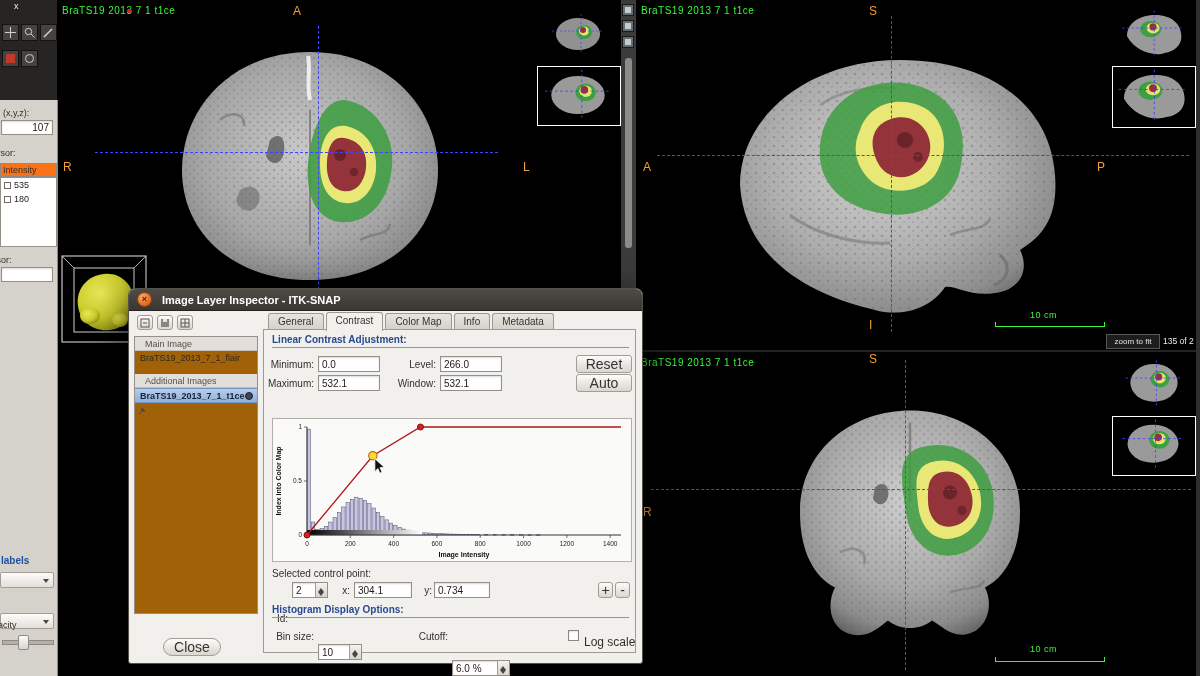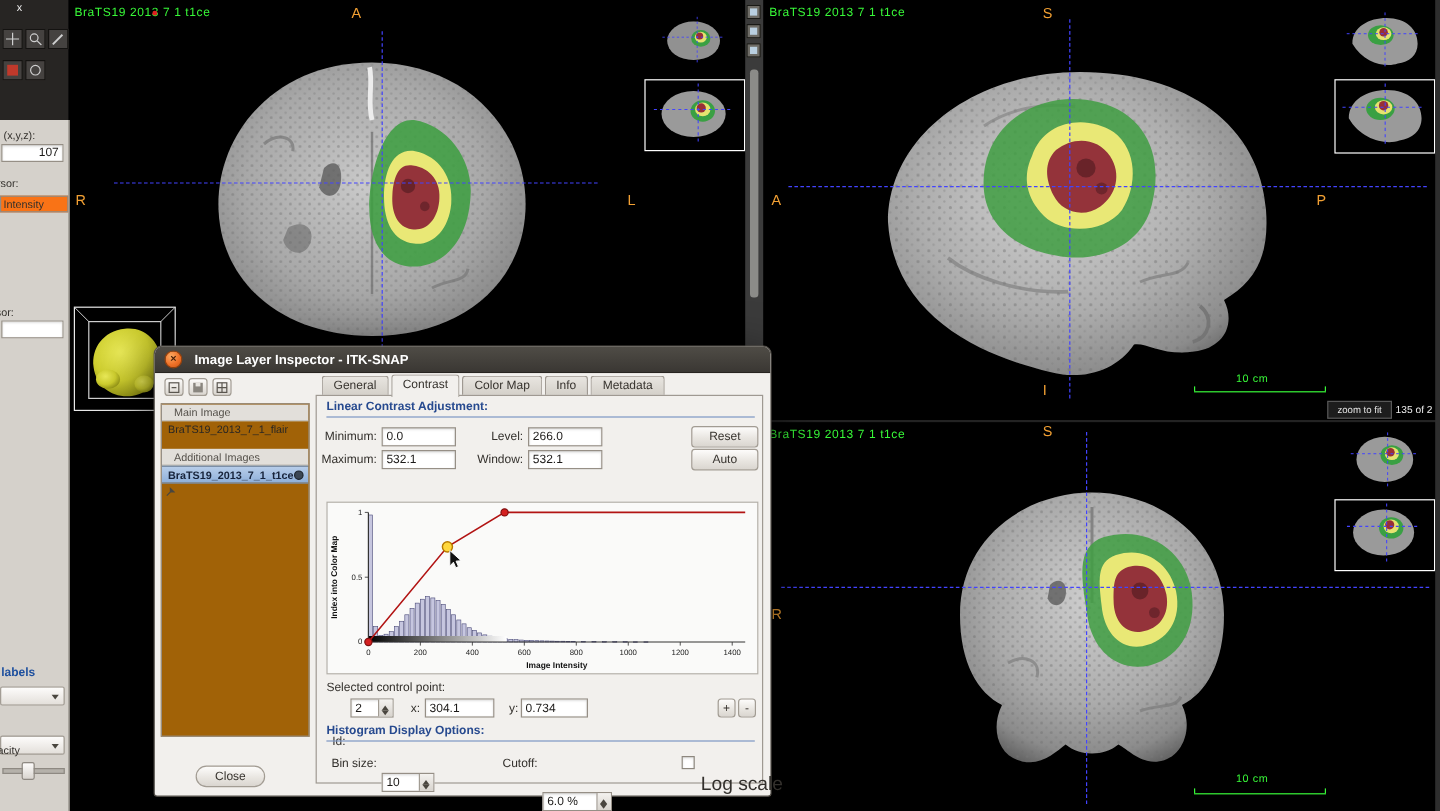--- a/index.html
+++ b/index.html
@@ -44,21 +44,21 @@
           border:1px solid #55514b;border-radius:7px 7px 3px 3px;
           box-shadow:0 12px 42px rgba(0,0,0,.7);}
   .titlebar{position:absolute;left:0;top:0;right:0;height:22px;border-radius:6px 6px 0 0;
             background:linear-gradient(#4f4c46,#3a3733);display:flex;align-items:center;
             color:#fff;font-weight:bold;font-size:11px;border-bottom:1px solid #272420;box-sizing:border-box;}
   .closebtn{width:15px;height:15px;border-radius:50%;margin-left:8px;margin-right:10px;
             background:radial-gradient(circle at 35% 30%,#fbaa63,#ef7128 55%,#cb5513);
             border:1px solid #94420f;box-sizing:border-box;color:#4b2008;
             font-size:9px;line-height:12px;text-align:center;font-weight:bold;}
   .dlg-btn{background:linear-gradient(#fdfcfb,#e9e6e1 55%,#dad6d0);border:1px solid #a29c93;border-radius:3px;
-           font-size:10px;color:#37332e;display:flex;align-items:center;justify-content:center;box-sizing:border-box;}
+           font-size:14px;color:#37332e;display:flex;align-items:center;justify-content:center;box-sizing:border-box;}
   .sect{display:flex;align-items:flex-end;color:#274a8f;font-weight:bold;font-size:10px;
         border-bottom:1px solid #7d97c4;padding-bottom:2px;}
   .flab{font-size:10px;color:#33302c;text-align:right;}
   .tabs{display:flex;align-items:flex-end;}
   .tab{padding:2px 9px 3px 9px;font-size:10px;color:#37332e;background:linear-gradient(#e8e5e0,#d3cfc8);
        border:1px solid #9f9992;border-bottom:none;border-radius:3px 3px 0 0;margin-right:2px;}
   .tab.active{background:#f2f0ed;position:relative;z-index:3;padding-bottom:5px;margin-bottom:-1px;}
   .pane{background:#f2f0ed;border:1px solid #9f9992;box-sizing:border-box;}
   .plotbox{background:#fafaf9;border:1px solid #b3afa8;box-sizing:border-box;}
   .spin{position:relative;padding-right:12px;}
@@ -317,20 +317,30 @@
           <circle cx="5.5" cy="5.5" r="4" fill="none" stroke="#cfcfcf"></circle>
         </svg>
     </div>
   </div>
 
   <div class="abs snap-left" style="left:0;top:100px;width:57px;height:576px;">
     <div class="abs sl-label" style="left:3px;top:8px;">(x,y,z):</div>
     <div class="abs tf right" style="left:1px;top:20px;width:52px;height:15px;">107</div>
     <div class="abs sl-label" style="left:-14px;top:48px;">Cursor:</div>
     <div class="abs hdrcell" style="left:0;top:63px;width:57px;height:14px;">Intensity</div>
+    <div class="abs whitebox" style="left:0;top:77px;width:57px;height:70px;">
+      <div style="display:flex;align-items:center;gap:3px;padding:2px 3px;">
+        <span class="chk"></span>
+        <span style="font-size:9px;">535</span>
+      </div>
+      <div style="display:flex;align-items:center;gap:3px;padding:2px 3px;">
+        <span class="chk"></span>
+        <span style="font-size:9px;">180</span>
+      </div>
+    </div>
     <div class="abs sl-label" style="left:-18px;top:155px;">Cursor:</div>
     <div class="abs tf" style="left:1px;top:167px;width:52px;height:15px;"></div>
     <div class="abs blue-head" style="left:1px;top:455px;">labels</div>
     <div class="abs combo" style="left:0px;top:472px;width:54px;height:16px;"></div>
     <div class="abs combo" style="left:0px;top:497px;width:54px;height:16px;"></div>
     <div class="abs sl-label" style="left:-14px;top:520px;">Opacity</div>
     <div class="abs slider-groove" style="left:2px;top:540px;width:50px;"></div>
     <div class="abs slider-handle" style="left:18px;top:535px;"></div>
   </div>
 
@@ -525,17 +535,17 @@
       </div>
       <div class="abs flab" style="left:148px;top:301px;width:36px;">Cutoff:</div>
       <div class="abs tf spin" style="left:188px;top:298px;width:58px;height:16px;">
         <span>6.0 %</span>
         <span class="spin-ud">
             <div class="up"></div>
             <div class="dn"></div>
           </span>
       </div>
       <div class="abs cb" style="left:304px;top:300px;"></div>
-      <div class="abs sl-label" style="left:320px;top:315px;font-size:16px;">Log scale</div>
+      <div class="abs sl-label" style="left:320px;top:305px;font-size:12px;">Log scale</div>
     </div>
   </div>
 
 </div>
 
 </body></html>

